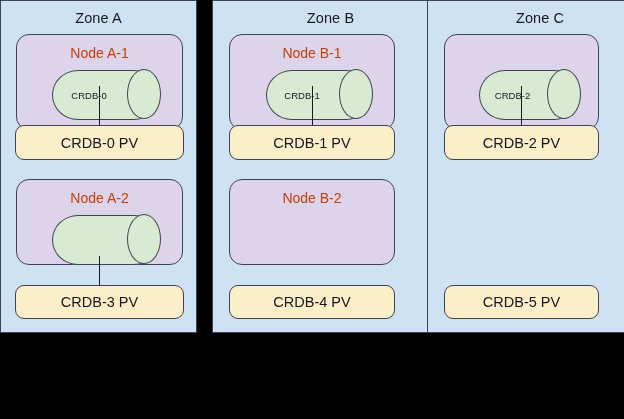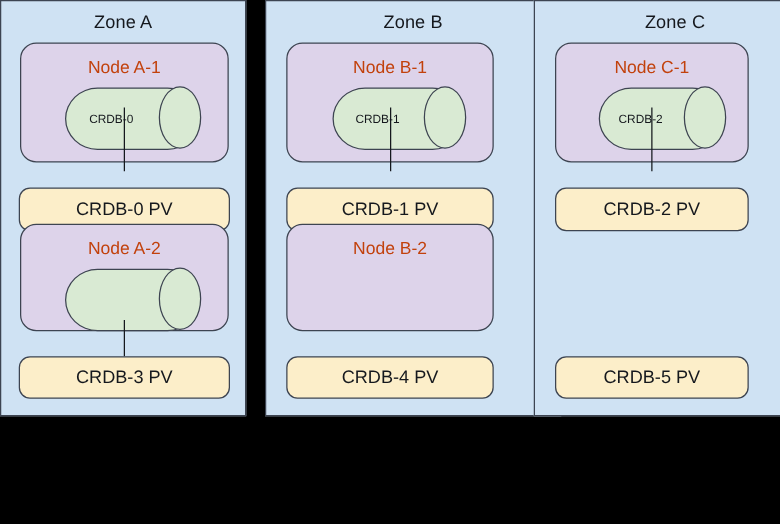--- a/index.html
+++ b/index.html
@@ -136,21 +136,21 @@
     background: #fceec9;
     border: 1px solid #3d4451;
     border-radius: 9px;
     box-sizing: border-box;
     display: flex;
     align-items: center;
     justify-content: center;
     font-size: 14.5px;
     color: #15181d;
   }
-  .pv-row1 { top: 149px; height: 35px; }
+  .pv-row1 { top: 124px; height: 35px; }
   .pv-row2 { top: 284px; height: 34px; }
 
   .zone-a .pv { left: 14px; width: 169px; }
   .zone-b .pv { left: 16px; width: 166px; }
   .zone-c .pv { left: 16px; width: 155px; }
 </style>
 </head>
 <body>
 
 <div id="diagram">
@@ -197,21 +197,20 @@
     <div class="node node-row2">
       <div class="node-title">Node B-2</div>
     </div>
     <div class="pv pv-row2">CRDB-4 PV</div>
   </div>
 
   <div class="zone zone-c">
     <div class="zone-title">Zone C</div>
 
     <div class="node node-row1">
-      <div class="node-title">Node C-1</div>
       <div class="cylinder">
         <div class="cyl-body"></div>
         <div class="cyl-cap"></div>
         <div class="cyl-label">CRDB-2</div>
       </div>
     </div>
     <div class="connector conn-row1"></div>
     <div class="pv pv-row1">CRDB-2 PV</div>
 
     <div class="pv pv-row2">CRDB-5 PV</div>

